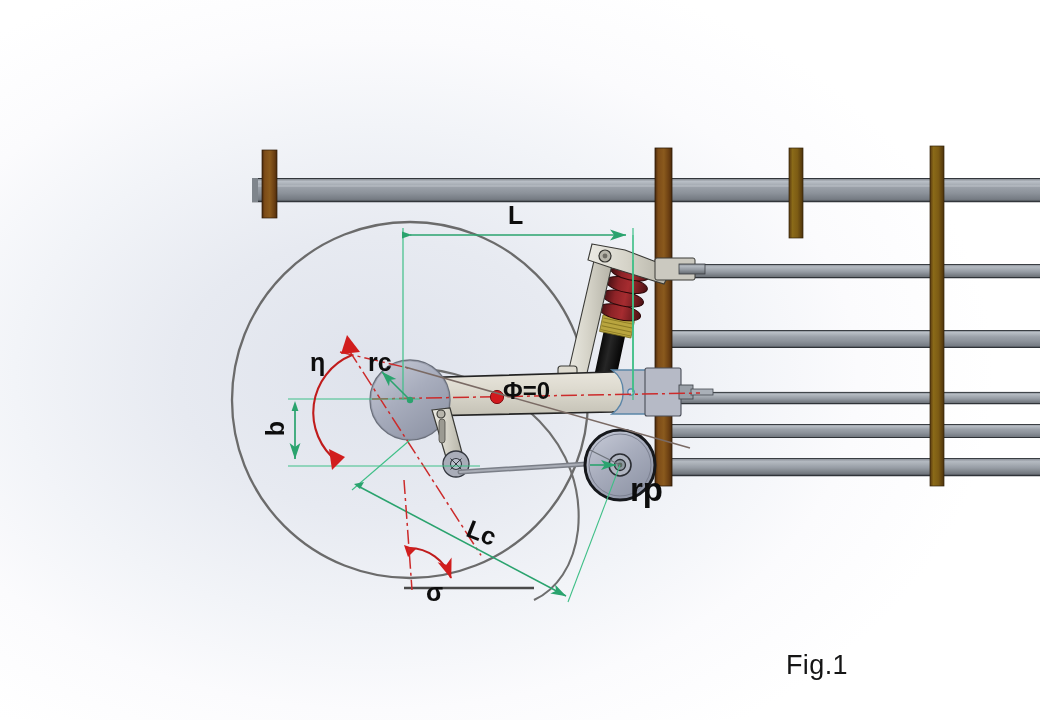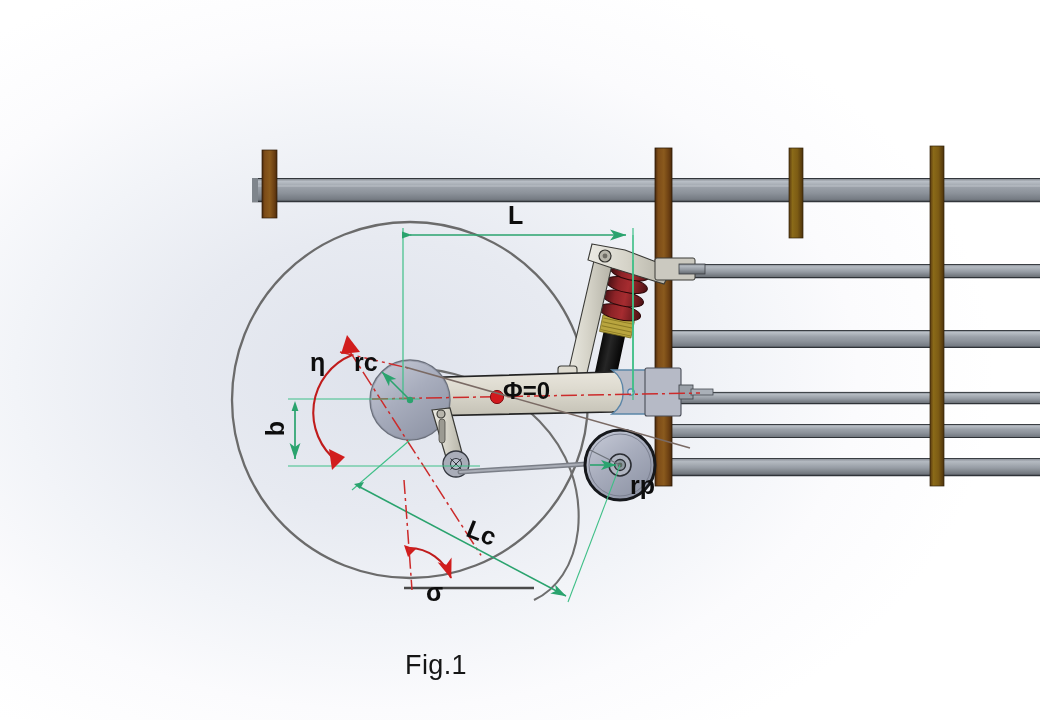--- a/index.html
+++ b/index.html
@@ -10,35 +10,35 @@
   }
   #stage{position:relative;width:1040px;height:720px;overflow:hidden;}
   #bg{
     position:absolute;inset:0;
     background:
       radial-gradient(ellipse 620px 430px at 36% 52%, #dfe3ec 0%, #e7eaf1 32%, #f2f4f8 58%, #fbfbfd 78%, #ffffff 100%),
       linear-gradient(160deg,#ffffff 0%,#f4f5f9 40%,#eceef5 70%,#ffffff 100%);
   }
   svg.layer{position:absolute;left:0;top:0;width:1040px;height:720px;}
   .caption{
-    position:absolute;left:12px;top:650px;width:848px;text-align:center;
+    position:absolute;left:0;top:650px;width:848px;text-align:right;
     font-size:27px;color:#151515;letter-spacing:.4px;
   }
   .lbl{
     position:absolute;
     font-weight:bold;color:#0d0d0d;
     white-space:nowrap;
     line-height:1;
   }
   .lbl-L   {left:508px;top:203px;font-size:25px;}
   .lbl-eta {left:310px;top:350px;font-size:25px;}
-  .lbl-rc  {left:354px;top:350px;font-size:25px;}
+  .lbl-rc  {left:368px;top:350px;font-size:25px;}
   .lbl-phi {left:503px;top:360px;font-size:24px;margin-top:19px;}
   .lbl-b   {left:268px;top:416px;font-size:25px;transform:rotate(-90deg);transform-origin:50% 50%;}
-  .lbl-rp  {left:630px;top:473px;font-size:25px;text-align:right;}
+  .lbl-rp  {left:630px;top:473px;font-size:33px;text-align:right;}
   .lbl-Lc  {left:468px;top:515px;font-size:25px;transform:rotate(22deg);transform-origin:0 50%;}
   .lbl-sig {left:426px;top:580px;font-size:25px;}
 </style>
 </head>
 <body>
 
 <div id="stage">
   <div id="bg"></div>
 
   <svg class="layer" viewBox="0 0 1040 720">

